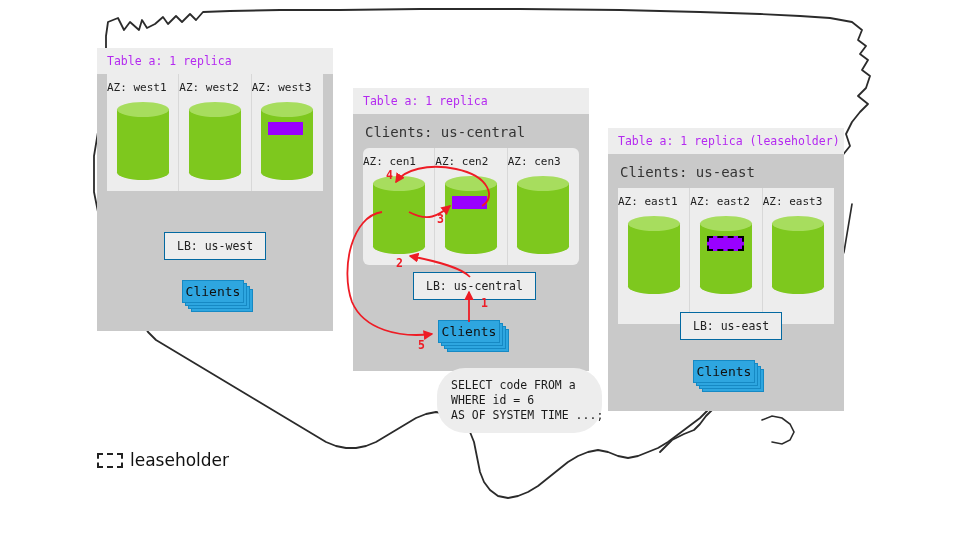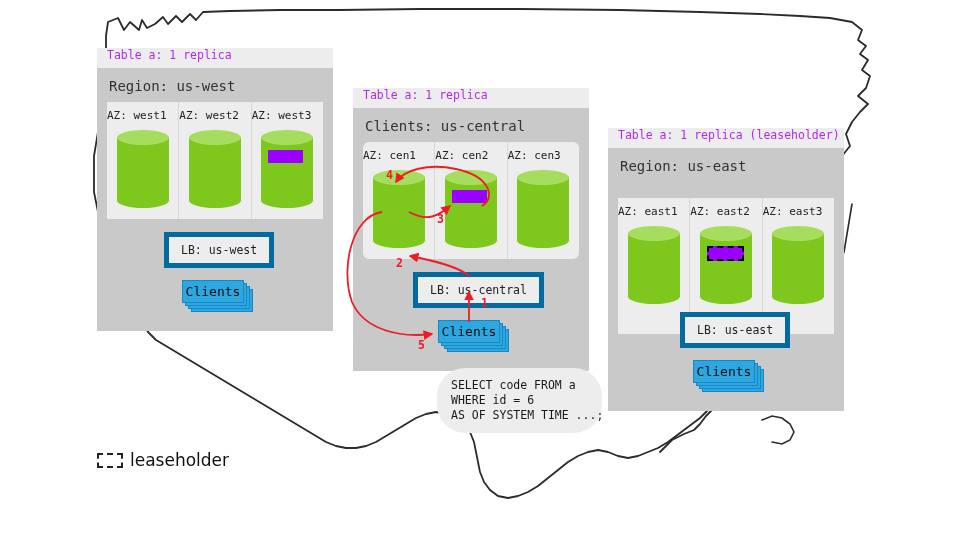--- a/index.html
+++ b/index.html
@@ -9,21 +9,21 @@
     font-family: "DejaVu Sans Mono", "Liberation Mono", monospace;
     overflow: hidden;
   }
   #stage { position: relative; width: 960px; height: 540px; }
 
   .map-layer { position: absolute; left: 0; top: 0; width: 960px; height: 540px; }
 
   .region { position: absolute; background: #c9c9c9; }
   .region-header {
     background: #ededed;
-    padding: 0 10px 6px 10px;
+    padding: 6px 10px 6px 10px;
     font-size: 11.5px;
     color: #b429f0;
     letter-spacing: 0px;
     white-space: nowrap;
   }
   .region-title {
     font-size: 14px;
     color: #333333;
     padding: 10px 0 8px 12px;
     white-space: nowrap;
@@ -55,21 +55,21 @@
   .replica {
     position: absolute;
     background: #9900ff;
     z-index: 5;
   }
   .replica.leaseholder { border: 2px dashed #000000; }
 
   .lb-box {
     position: absolute;
     background: #ededed;
-    border: 5px solid #0369a1;
+    border: 1px solid #0369a1;
     font-size: 11.5px;
     color: #222222;
     text-align: right;
     padding: 6px 12px;
     white-space: nowrap;
     z-index: 6;
   }
 
   .clients { position: absolute; z-index: 6; }
   .clients .sheet {
@@ -142,21 +142,20 @@
          L720,398 L726,386 L728,374 L730,362 L734,352 L740,344 L748,336"></path>
     <path fill="none" stroke="#2b2b2b" stroke-width="1.6" stroke-linejoin="round" stroke-linecap="round" d="M806,298 L816,294 L824,288 L830,280 L836,272 L840,262 L844,252
          L846,240 L848,228 L850,216 L852,204"></path>
     <path fill="none" stroke="#2b2b2b" stroke-width="1.6" stroke-linecap="round" d="M812,306 L822,314 L830,320 L836,328 L838,338 L834,346 L826,350
          L818,348 L812,342"></path>
     <path fill="none" stroke="#2b2b2b" stroke-width="1.6" stroke-linecap="round" d="M762,420 L772,416 L782,418 L790,424 L794,432 L790,440 L782,444 L772,442"></path>
   </svg>
 
   <div class="region" style="left:97px; top:48px; width:236px; height:283px;">
     <div class="region-header">Table a: 1 replica</div>
-    <div class="region-title">Region: us-west</div>
     <div class="az-row" style="height:117px;">
       <div class="az-cell">
         <div class="az-label">AZ: west1</div>
         <div class="cyl" style="width:52px;height:78px;">
           <div class="bot"></div>
           <div class="body"></div>
           <div class="top"></div>
         </div>
       </div>
       <div class="az-cell">
@@ -220,22 +219,22 @@
     <div class="clients" style="left:85px; top:232px; width:70px; height:30px;">
       <div class="sheet" style="left:9px; top:9px; width:60px; height:21px;"></div>
       <div class="sheet" style="left:6px; top:6px; width:60px; height:21px;"></div>
       <div class="sheet" style="left:3px; top:3px; width:60px; height:21px;"></div>
       <div class="front" style="width:60px; height:21px;">Clients</div>
     </div>
   </div>
 
   <div class="region" style="left:608px; top:128px; width:236px; height:283px;">
     <div class="region-header">Table a: 1 replica (leaseholder)</div>
-    <div class="region-title">Region: us-east</div>
-    <div class="az-row" style="height:136px;margin-top:16px;">
+    <div class="region-title">Clients: us-east</div>
+    <div class="az-row" style="height:136px;">
       <div class="az-cell">
         <div class="az-label">AZ: east1</div>
         <div class="cyl" style="width:52px;height:78px;">
           <div class="bot"></div>
           <div class="body"></div>
           <div class="top"></div>
         </div>
       </div>
       <div class="az-cell">
         <div class="az-label">AZ: east2</div>

